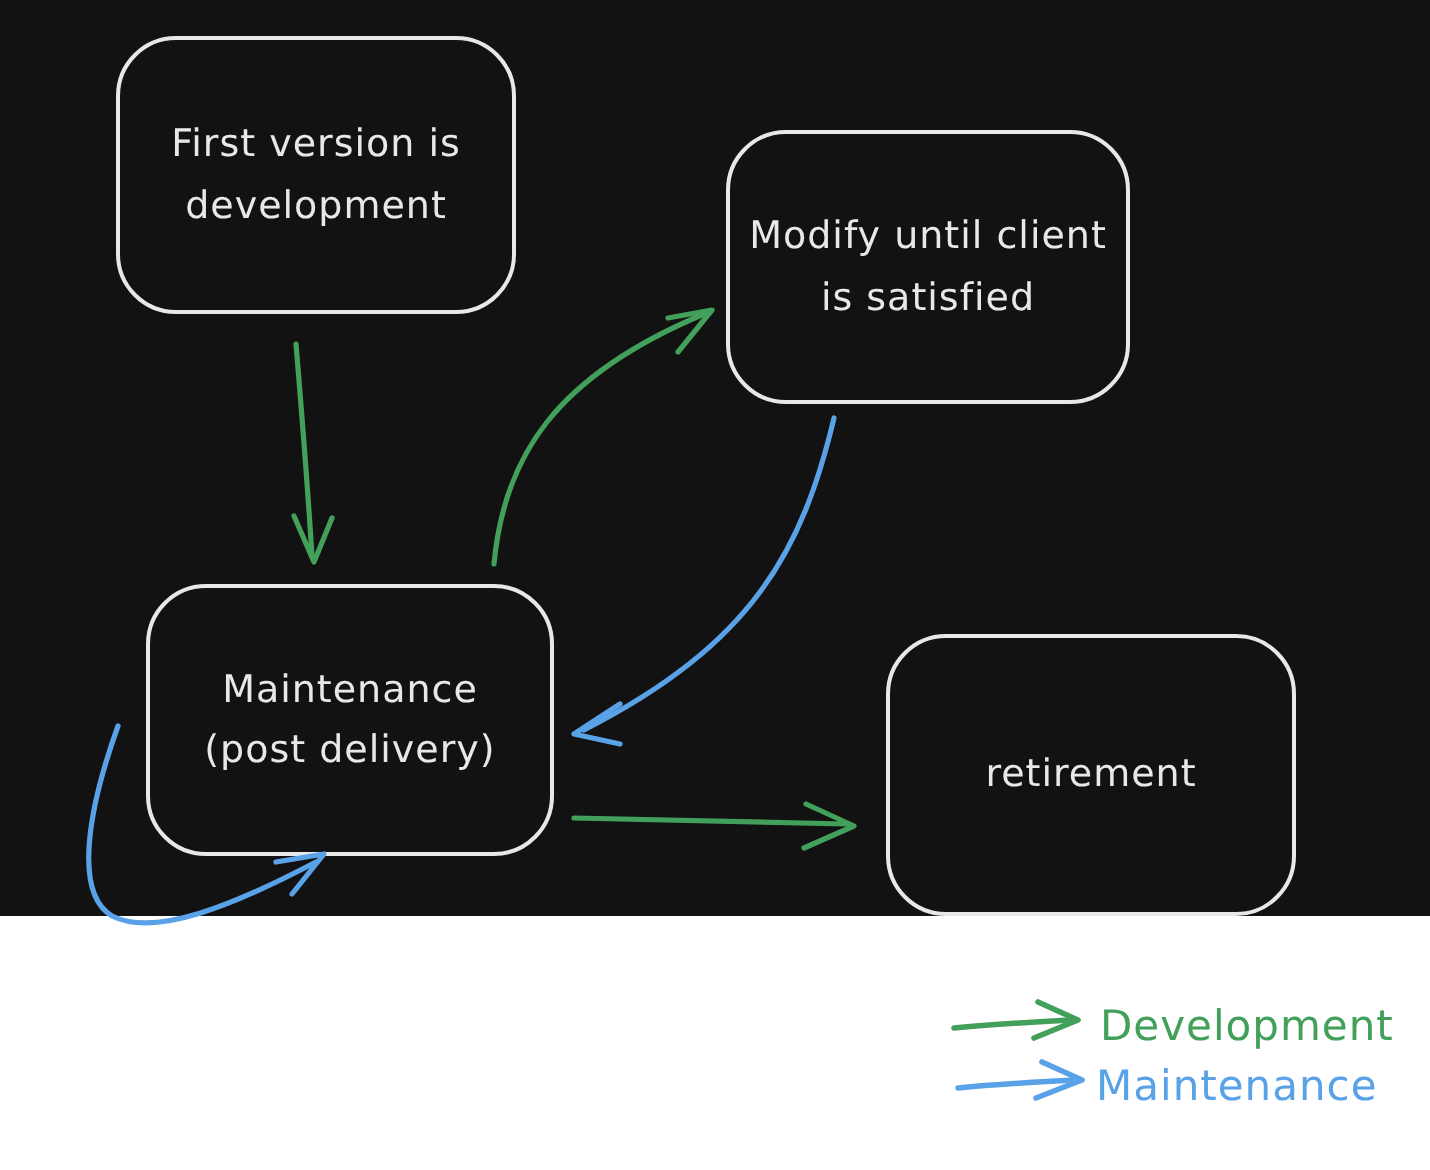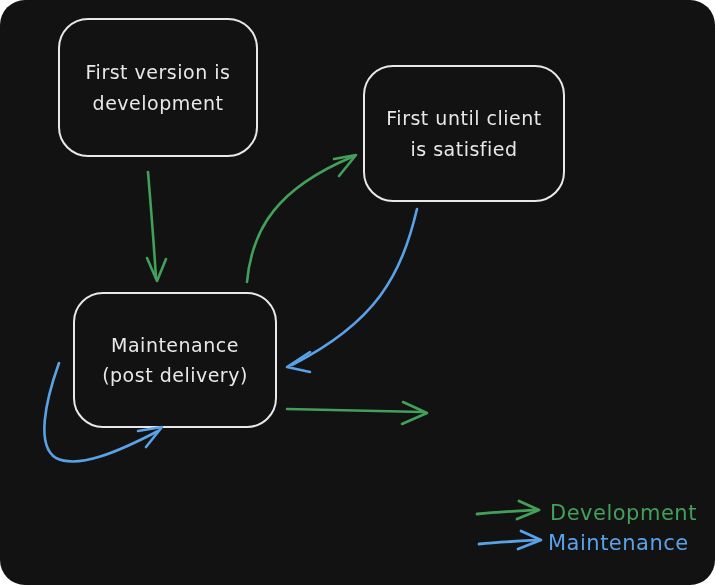--- a/index.html
+++ b/index.html
@@ -3,23 +3,22 @@
 <meta charset="utf-8">
 <style>
   html, body { margin: 0; padding: 0; }
   body {
     width: 715px; height: 585px;
     font-family: "DejaVu Sans", sans-serif;
     overflow: hidden;
   }
   .canvas {
     position: relative;
-    width: 715px; height: 585px;
+    width: 715px; height: 458px;
     background: #121212;
-    border-radius: 25px;
   }
   .node {
     position: absolute;
     box-sizing: border-box;
     border: 2px solid #e8e8e8;
     border-radius: 30px;
     display: flex;
     align-items: center;
     justify-content: center;
     text-align: center;
@@ -61,29 +60,32 @@
 <body>
 
 <div class="canvas" style="background: rgb(18, 18, 18);">
 
   <div class="node node-1" style="border-color: rgb(232, 232, 232);">
     <span class="node-label" style="color: rgb(232, 232, 232);">First version is
 development</span>
   </div>
 
   <div class="node node-2" style="border-color: rgb(232, 232, 232);">
-    <span class="node-label" style="color: rgb(232, 232, 232);">First until client
+    <span class="node-label" style="color: rgb(232, 232, 232);">Modify until client
 is satisfied</span>
   </div>
 
   <div class="node node-3" style="border-color: rgb(232, 232, 232);">
     <span class="node-label" style="color: rgb(232, 232, 232);">Maintenance
 (post delivery)</span>
   </div>
 
+  <div class="node node-4" style="border-color: rgb(232, 232, 232);">
+    <span class="node-label" style="color: rgb(232, 232, 232);">retirement</span>
+  </div>
 
   <svg class="arrows" width="715" height="585" viewBox="0 0 715 585">
 
     <g fill="none" stroke-width="2.6" stroke-linecap="round" stroke-linejoin="round" stroke="#42a05a">
       <path d="M148,172 C151,208 154,246 156,278"></path>
       <path d="M147,258 L157,281 L166,259"></path>
     </g>
 
     <g fill="none" stroke-width="2.6" stroke-linecap="round" stroke-linejoin="round" stroke="#42a05a">
       <path d="M247,282 C252,228 278,188 352,157"></path>

